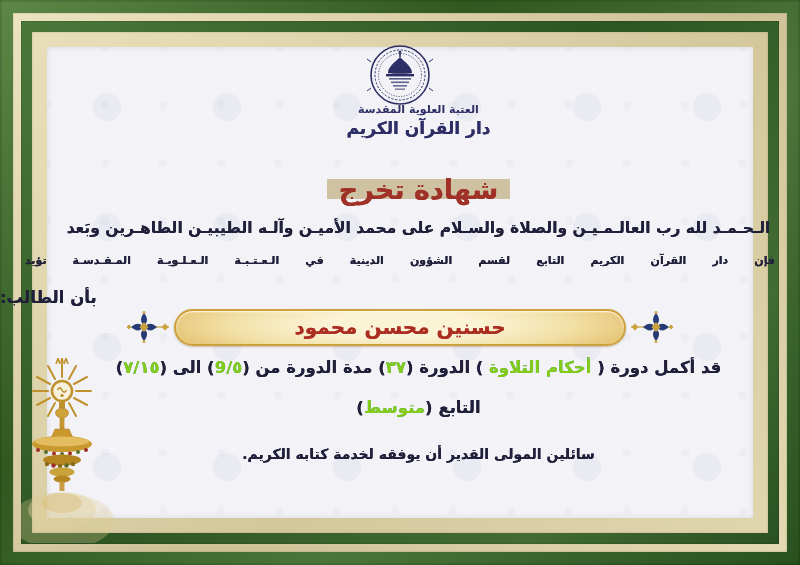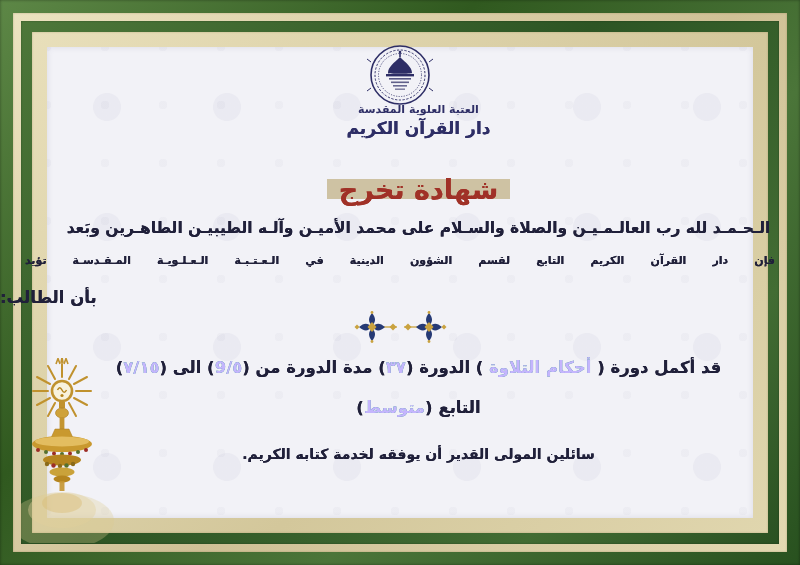--- a/index.html
+++ b/index.html
@@ -53,21 +53,21 @@
     background:radial-gradient(ellipse 62% 130% at 50% 42%, #fbf3d6 28%, #f2e0a6 62%, #e0ba64 96%);
     box-shadow:0 1px 2px rgba(120,90,20,.35), inset 0 1px 2px #fffbe8;
     display:flex; align-items:center; justify-content:center;
   }
   .student-name { font-size:20px; font-weight:bold; color:#ac2e22; text-shadow:0 0 .4px #ac2e22; }
   .orn { flex:0 0 auto; }
   .orn.mirror { transform:scaleX(-1); }
 
   .course-line { top:358px; font-size:16.5px; white-space:nowrap; }
   .grade-line  { top:398px; font-size:16.5px; }
-  .teal { color:#c4b5fd; text-shadow:0 0 .3px #17867c; }
+  .teal { color:#84cc16; text-shadow:0 0 .3px #17867c; }
   .closing-line { top:446px; font-size:14px; }
 
   .finial { position:absolute; left:20px; top:358px; }
 </style>
 </head>
 <body>
 
 <div class="page">
   <div class="band f1"></div>
   <div class="band f2"></div>
@@ -117,20 +117,23 @@
       <path d="M6,14.5 L9.5,18 L6,21.5 L2.5,18 Z" fill="#c9a23f"></path>
       <path d="M27,4 C23,9 23,13 27,16.5 C31,13 31,9 27,4 Z" fill="#263a75"></path>
       <path d="M27,32 C23,27 23,23 27,19.5 C31,23 31,27 27,32 Z" fill="#263a75"></path>
       <path d="M14,18 C19,13.5 23,13.5 26.5,18 C23,22.5 19,22.5 14,18 Z" fill="#263a75"></path>
       <path d="M27.5,18 C31,13.5 35,13.5 40,18 C35,22.5 31,22.5 27.5,18 Z" fill="#263a75"></path>
       <path d="M27,13 L31.5,18 L27,23 L22.5,18 Z" fill="#c9a23f"></path>
       <path d="M42,15.5 L44.5,18 L42,20.5 L39.5,18 Z" fill="#c9a23f"></path>
       <circle cx="27" cy="3.5" r="1.4" fill="#c9a23f"></circle>
       <circle cx="27" cy="32.5" r="1.4" fill="#c9a23f"></circle>
     </svg>
+    <div class="name-pill">
+      <span class="student-name">حسنين محسن محمود</span>
+    </div>
     <svg class="orn mirror" width="46" height="36" viewBox="0 0 46 36">
       <line x1="2" y1="18" x2="15" y2="18" stroke="#c9a23f" stroke-width="1.3"></line>
       <path d="M6,14.5 L9.5,18 L6,21.5 L2.5,18 Z" fill="#c9a23f"></path>
       <path d="M27,4 C23,9 23,13 27,16.5 C31,13 31,9 27,4 Z" fill="#263a75"></path>
       <path d="M27,32 C23,27 23,23 27,19.5 C31,23 31,27 27,32 Z" fill="#263a75"></path>
       <path d="M14,18 C19,13.5 23,13.5 26.5,18 C23,22.5 19,22.5 14,18 Z" fill="#263a75"></path>
       <path d="M27.5,18 C31,13.5 35,13.5 40,18 C35,22.5 31,22.5 27.5,18 Z" fill="#263a75"></path>
       <path d="M27,13 L31.5,18 L27,23 L22.5,18 Z" fill="#c9a23f"></path>
       <path d="M42,15.5 L44.5,18 L42,20.5 L39.5,18 Z" fill="#c9a23f"></path>
       <circle cx="27" cy="3.5" r="1.4" fill="#c9a23f"></circle>

